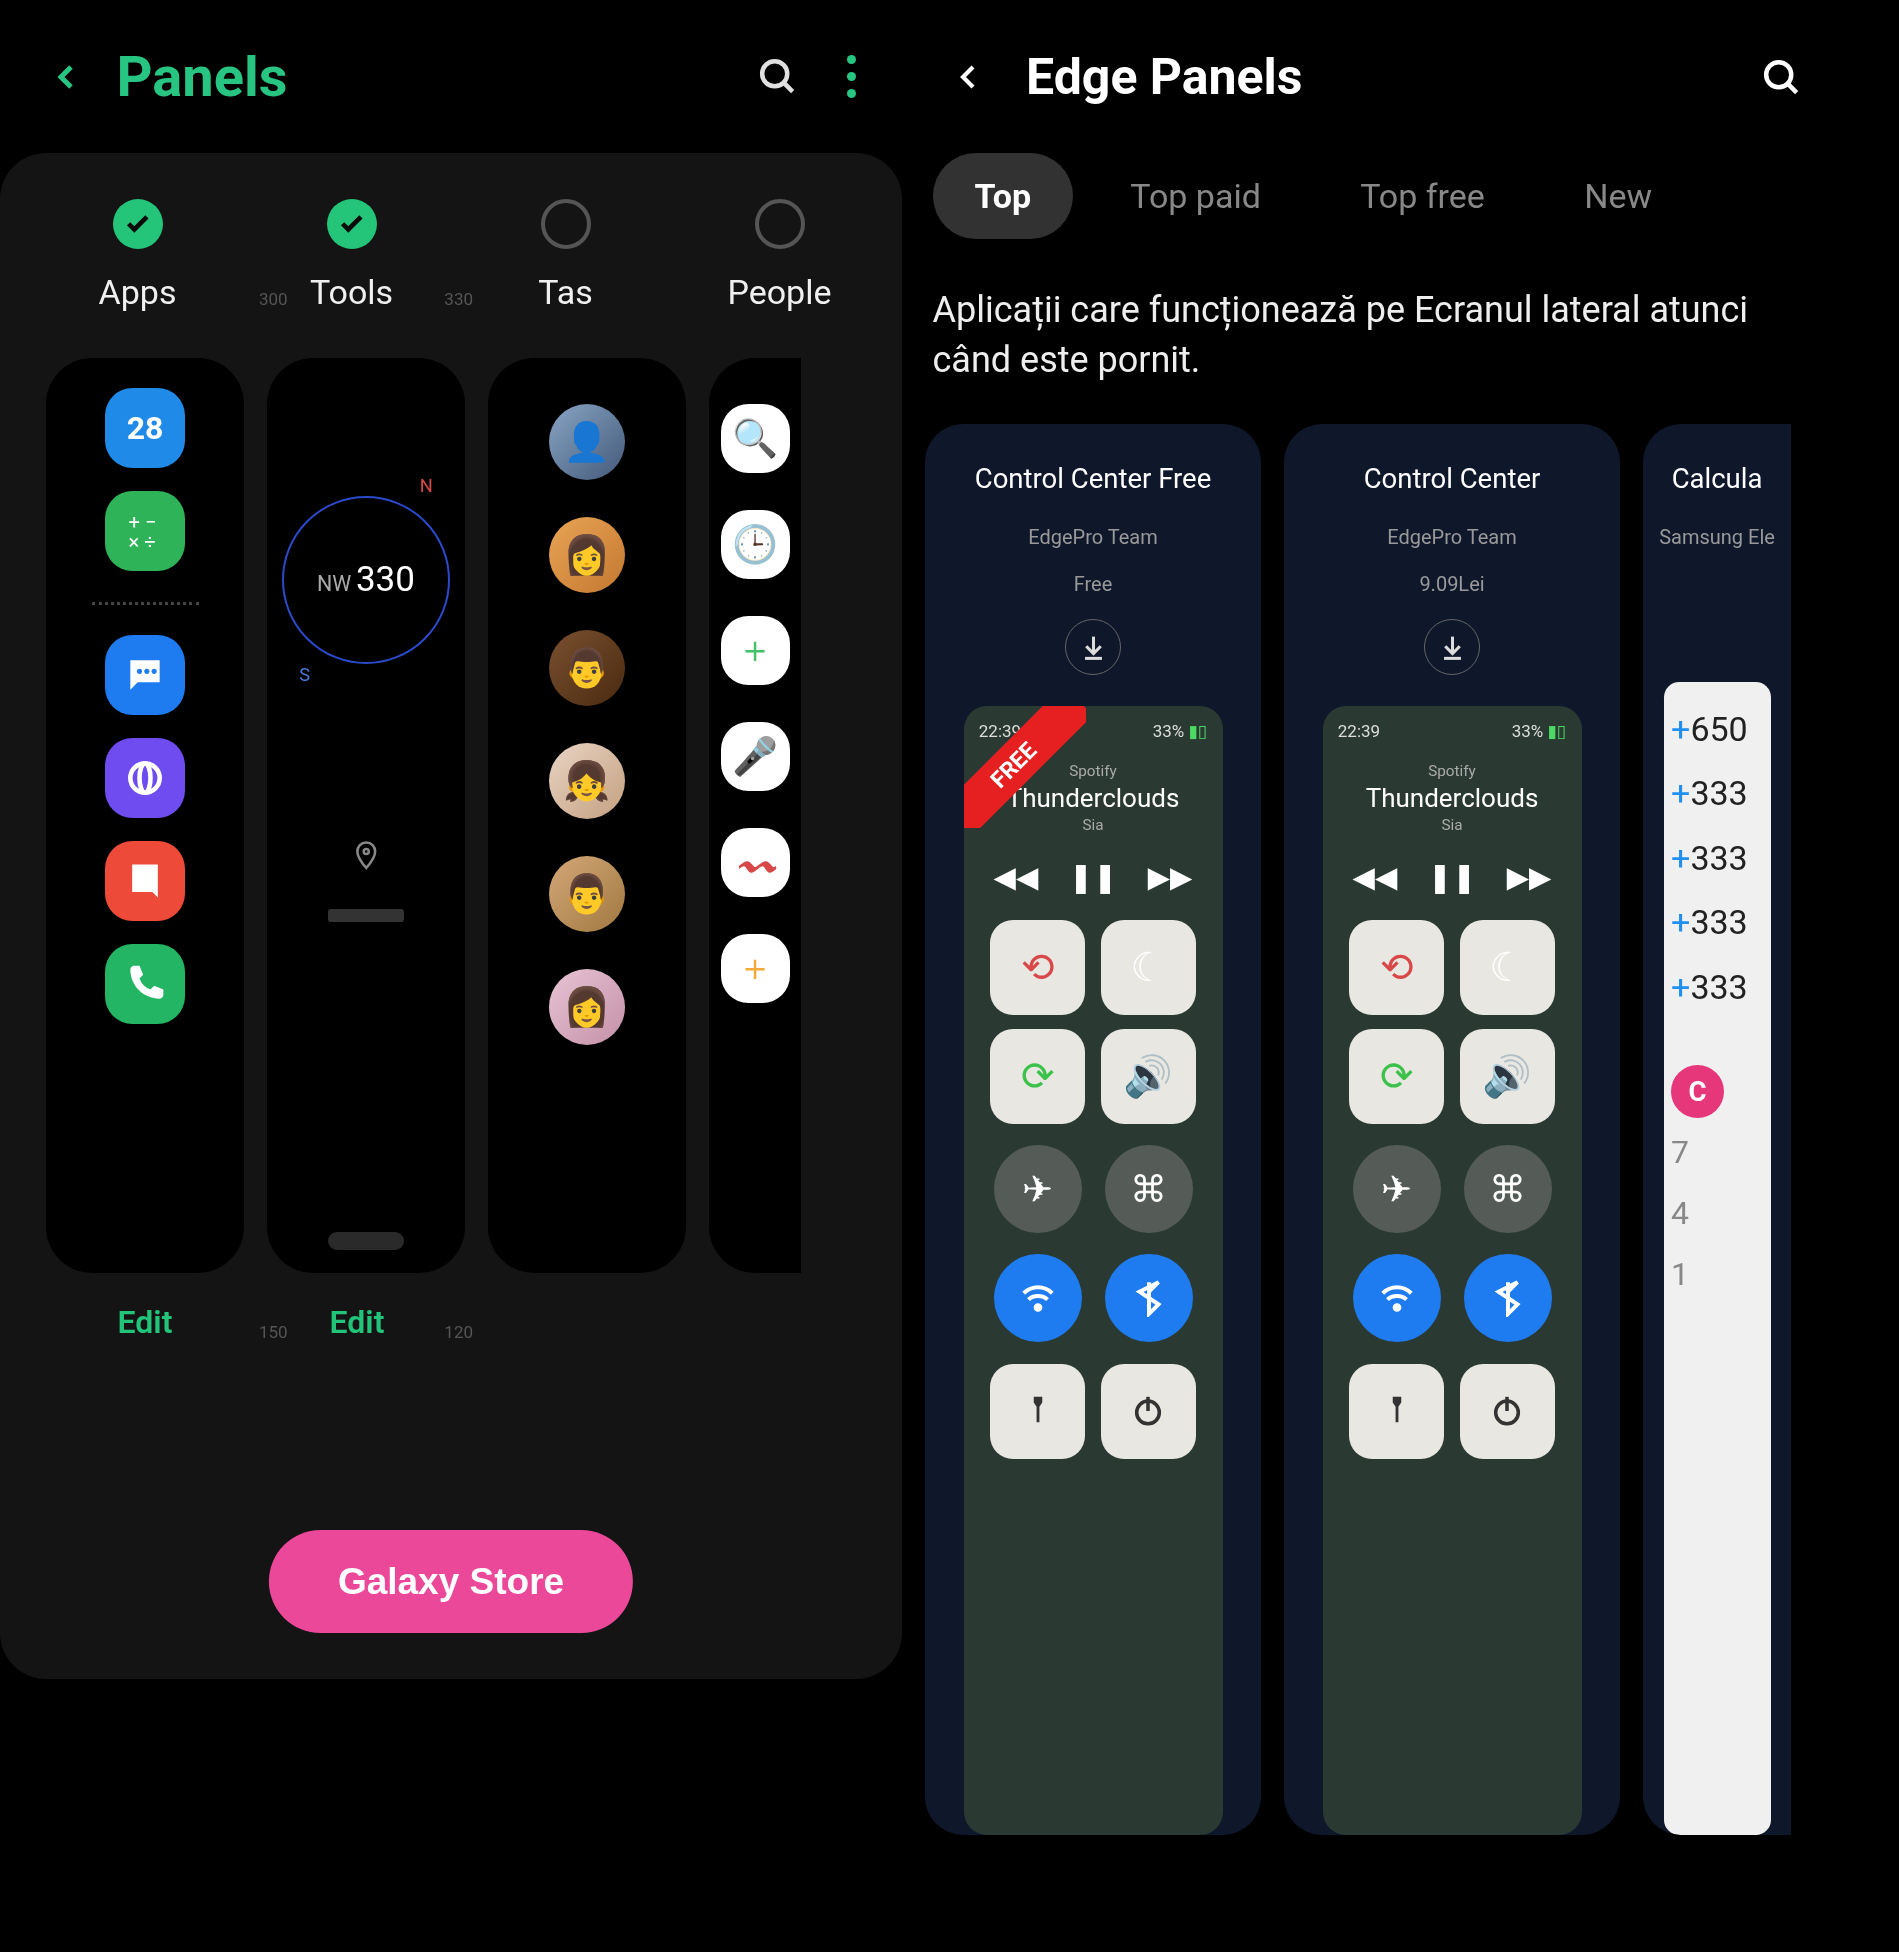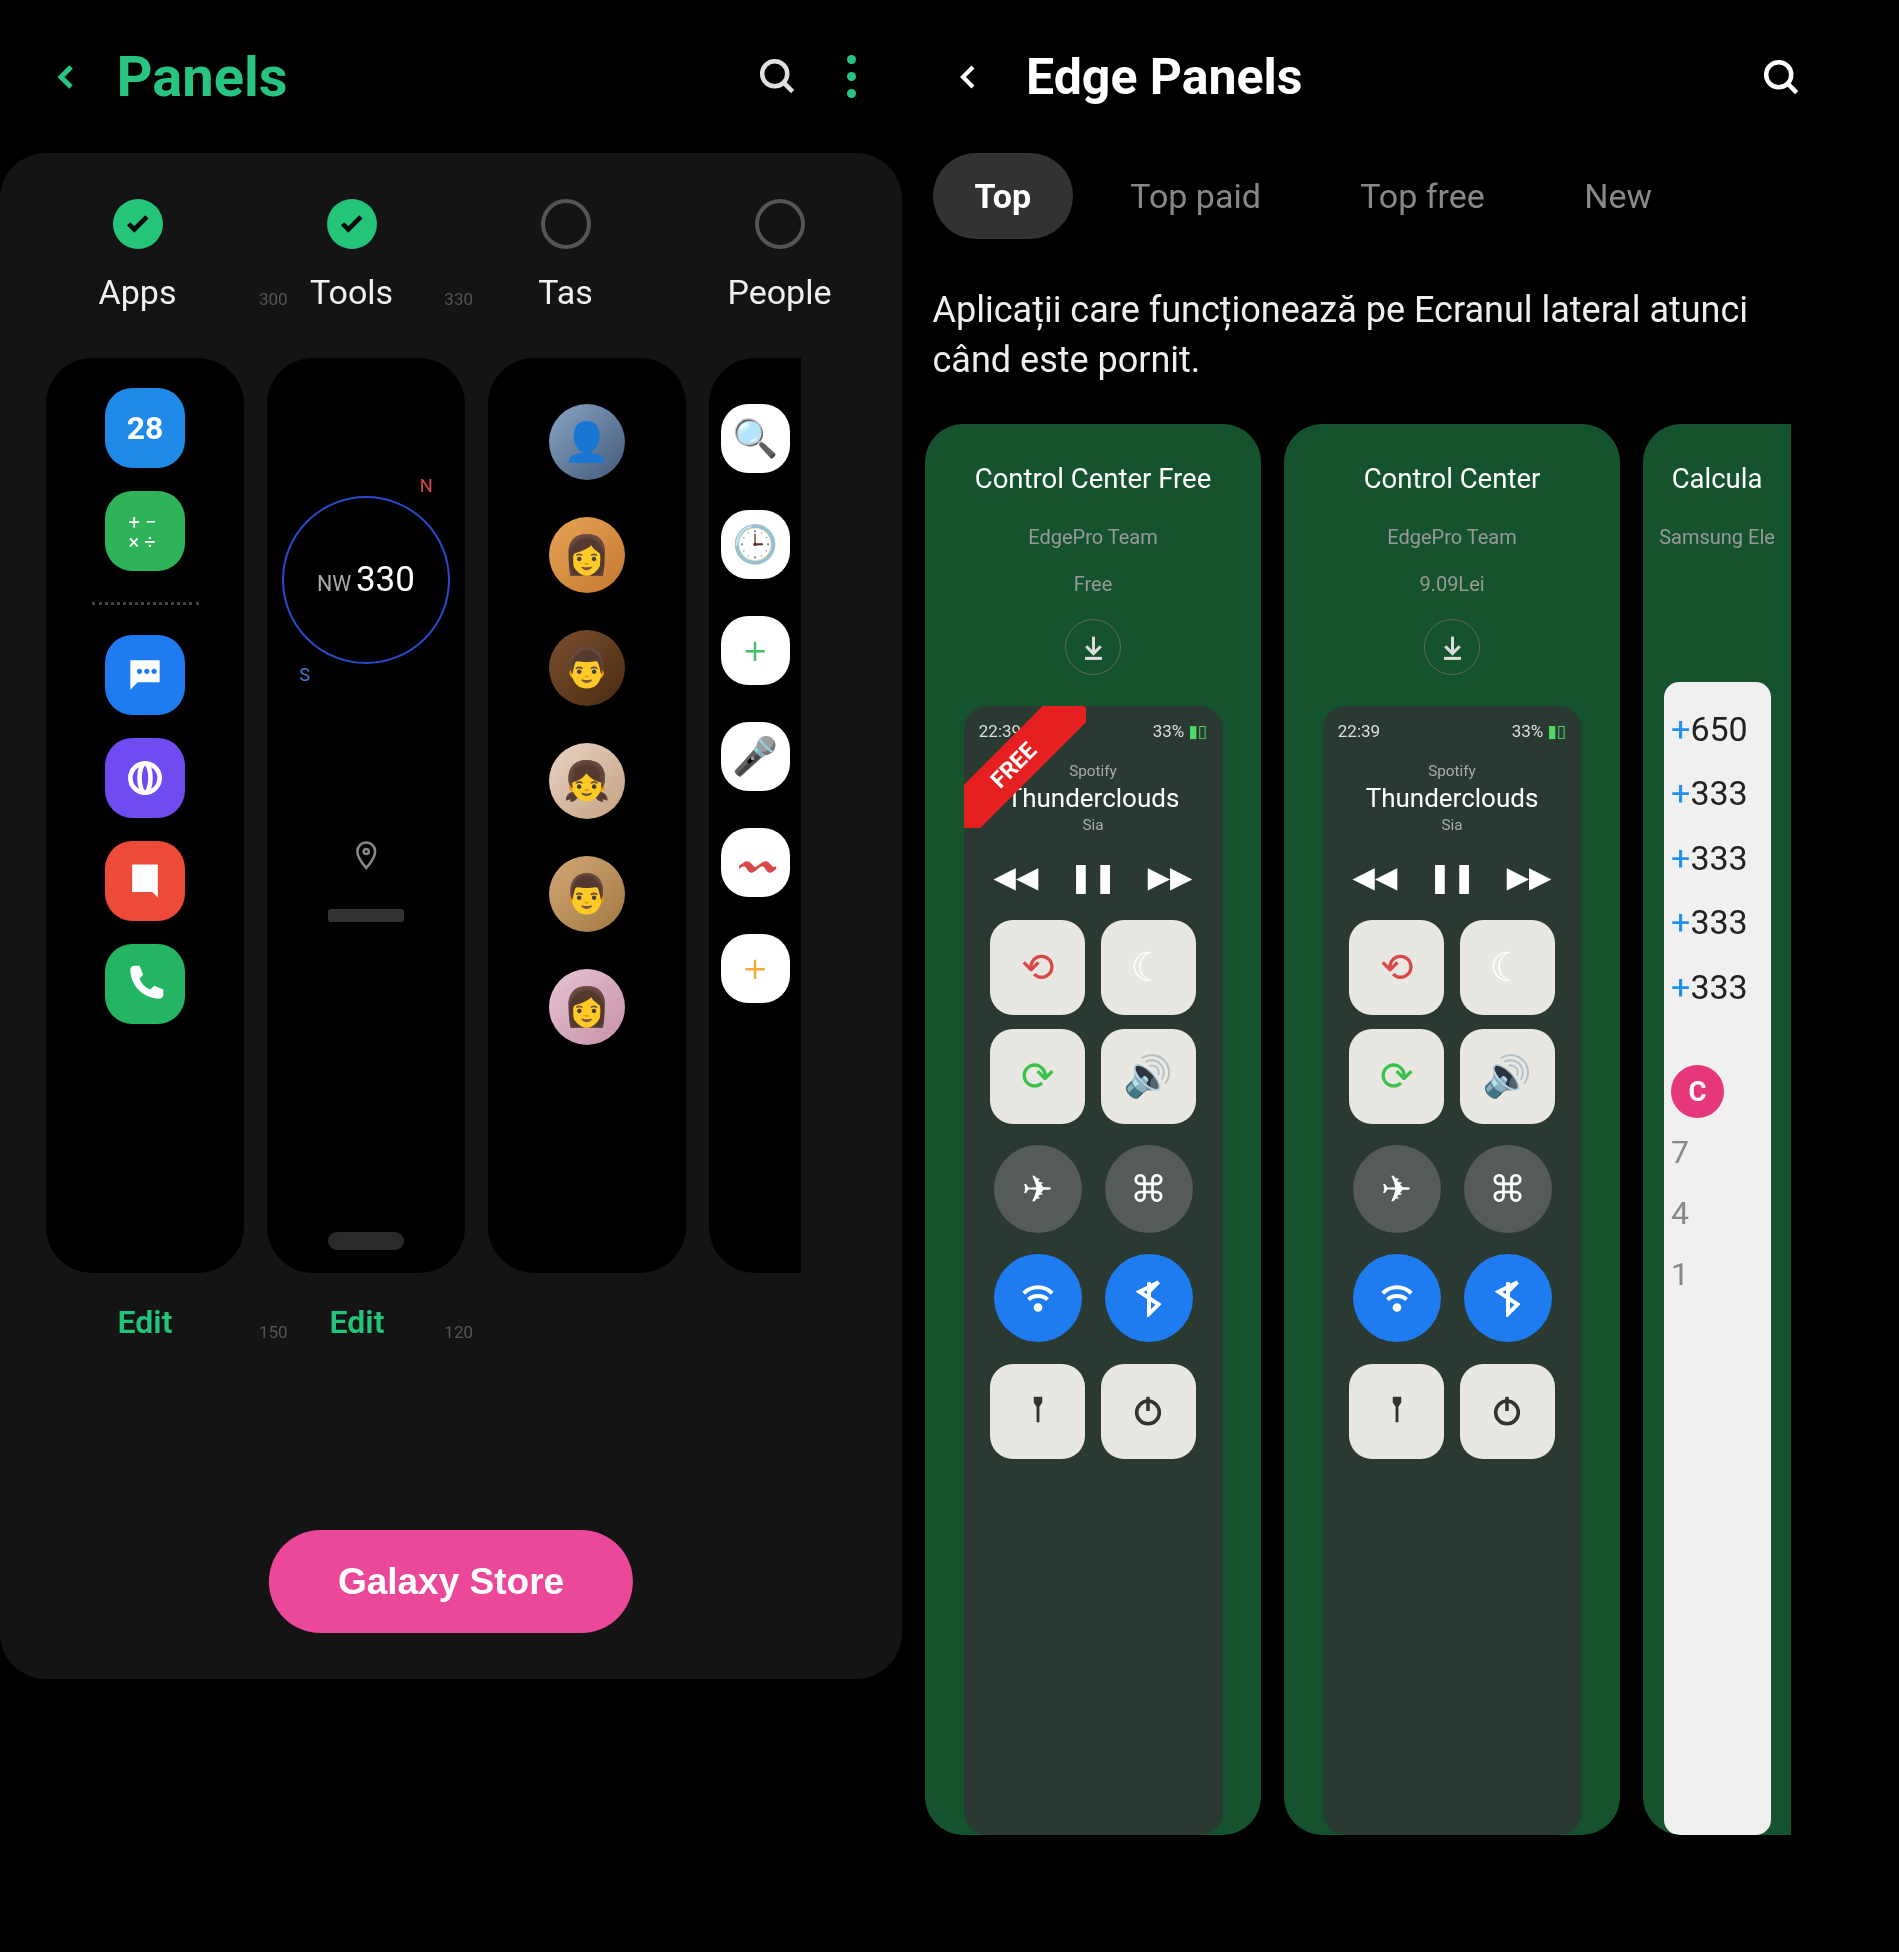--- a/index.html
+++ b/index.html
@@ -177,21 +177,21 @@
   .filter-tab{
     padding:23px 42px;border-radius:46px;font-size:34px;color:#888;cursor:pointer;
   }
   .filter-tab.active{background:#323232;color:#fff;font-weight:700;}
 
   .description{padding:15.3px 30.5px 38px;font-size:36px;color:#eee;line-height:1.4;}
 
   .store-cards{display:flex;gap:23px;padding:0 23px;overflow:hidden;}
   .store-card{
     width:336px;flex-shrink:0;
-    background:#14532d;border-radius:38px;
+    background:#0f172a;border-radius:38px;
     padding:38px 15.3px 0;
     display:flex;flex-direction:column;align-items:center;
     height:1411px;
     overflow:hidden;
   }
   .card-title{font-size:27.5px;color:#fff;margin-bottom:30.5px;}
   .card-dev{font-size:20px;color:#999;margin-bottom:23px;}
   .card-price{font-size:20px;color:#999;margin-bottom:23px;}
   .dl-btn{width:56px;height:56px;border-radius:50%;border:1.5px solid #666;display:flex;align-items:center;justify-content:center;color:#ddd;font-size:29px;cursor:pointer;margin-bottom:30.5px;}
 

